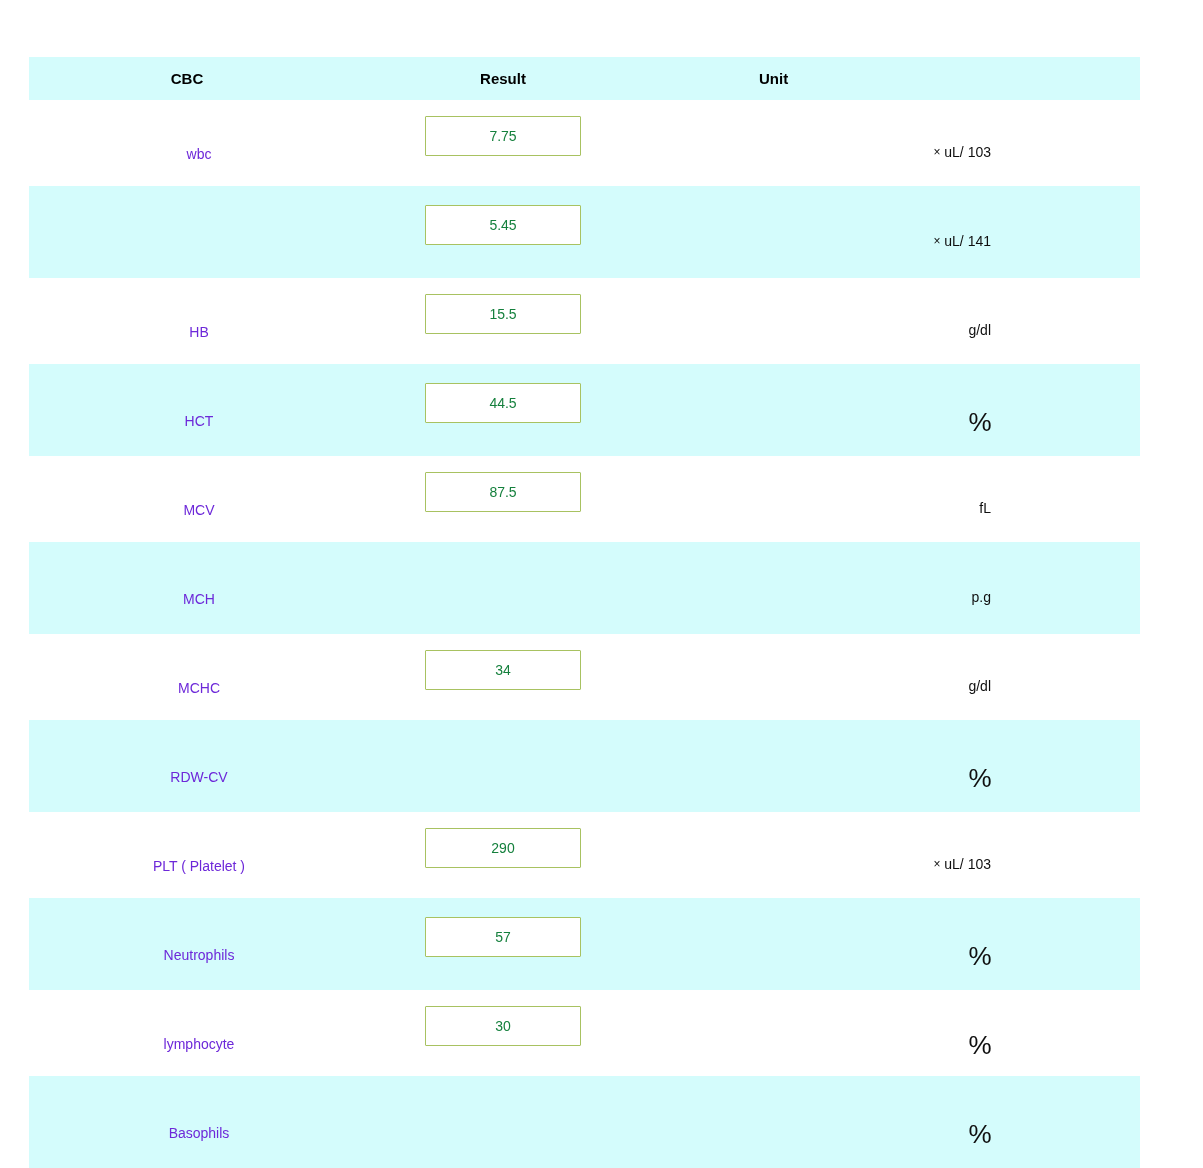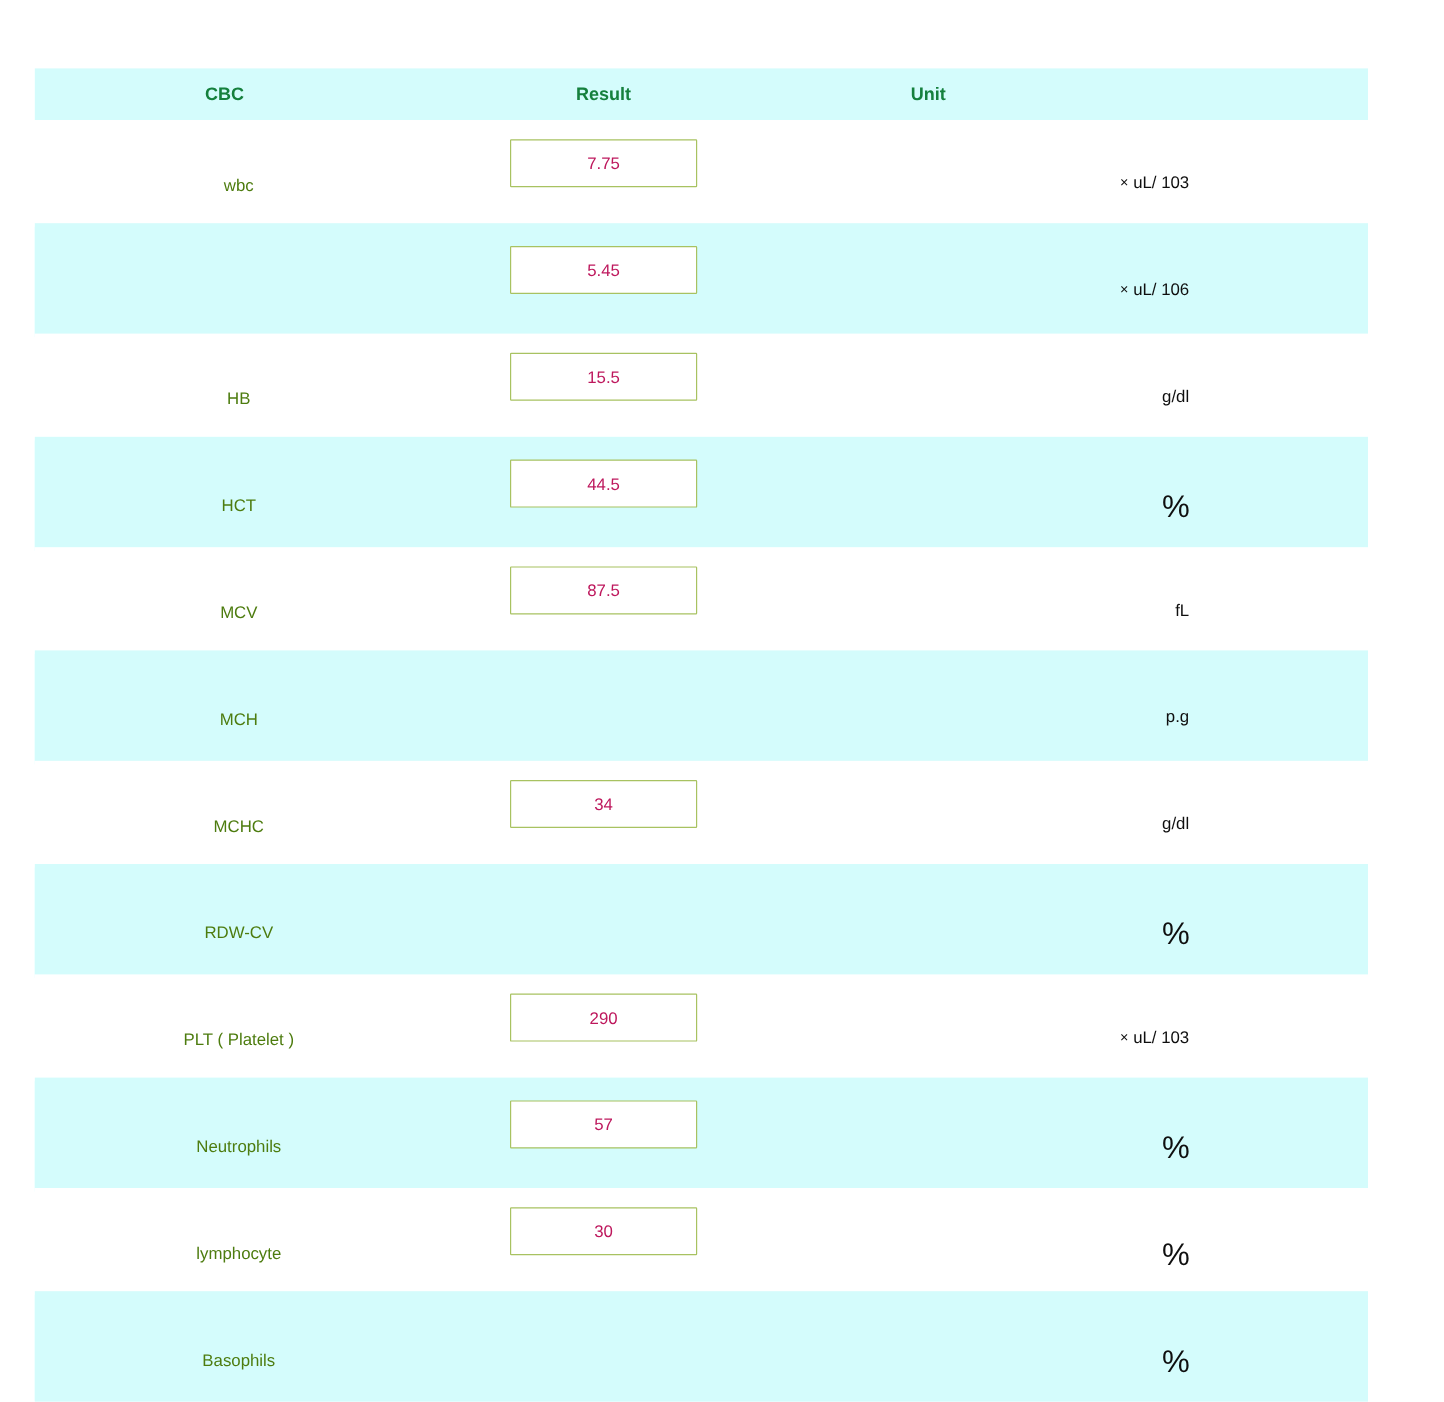--- a/index.html
+++ b/index.html
@@ -35,21 +35,21 @@
     height: 43px;
     background: #d4fcfc;
   }
   .th {
     position: absolute;
     top: 0;
     height: 26px;
     line-height: 43px;
     font-size: 15px;
     font-weight: bold;
-    color: #15803d;
+    color: #000000;
     white-space: nowrap;
   }
   .th-cbc    { left: 0;     width: 316px; text-align: center; }
   .th-result { left: 316px; width: 316px; text-align: center; }
   .th-unit   { left: 632px; width: 254px; text-align: left; padding-left: 98px;
                box-sizing: border-box; }
 
   
   .row {
     position: relative;
@@ -74,21 +74,21 @@
 
   .cell-name {
     position: absolute;
     left: 0;
     top: 0;
     width: 340px;
     height: 89px;
     line-height: 108px;
     text-align: center;
     font-size: 14px;
-    color: #4d7c0f;
+    color: #6d28d9;
     white-space: nowrap;
   }
 
   .cell-result {
     position: absolute;
     left: 367px;
     top: 0;
     width: 186px;
     height: 89px;
   }
@@ -98,21 +98,21 @@
     top: 16px;
     width: 156px;
     height: 40px;
     box-sizing: border-box;
     background: #ffffff;
     border: 1px solid #a8c261;
     border-radius: 1px;
     text-align: center;
     font-family: "Liberation Sans", sans-serif;
     font-size: 14px;
-    color: #be185d;
+    color: #15803d;
     line-height: 38px;
     outline: none;
     padding: 0;
   }
 
   .cell-unit {
     position: absolute;
     left: 632px;
     top: 0;
     width: 330px;
@@ -154,21 +154,21 @@
           <div class="cell-name">wbc</div>
           <div class="cell-result">
             <input type="text" class="result-input" value="7.75" style="">
           </div>
           <div class="cell-unit"><span class="unit-times">×</span><span> uL/ 103</span></div>
         </div>
         <div class="row alt">
           <div class="cell-result">
             <input type="text" class="result-input" value="5.45" style="">
           </div>
-          <div class="cell-unit"><span class="unit-times">×</span><span> uL/ 106</span></div>
+          <div class="cell-unit"><span class="unit-times">×</span><span> uL/ 141</span></div>
         </div>
         <div class="row">
           <div class="cell-name">HB</div>
           <div class="cell-result">
             <input type="text" class="result-input" value="15.5" style="">
           </div>
           <div class="cell-unit">g/dl</div>
         </div>
         <div class="row alt">
           <div class="cell-name">HCT</div>

